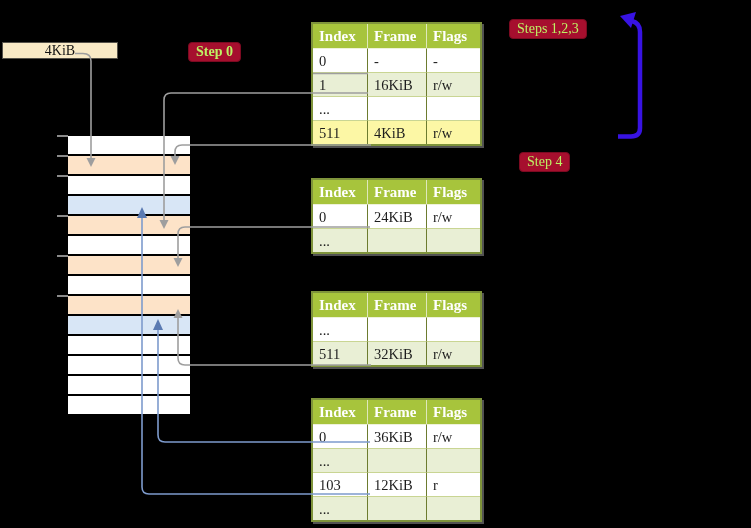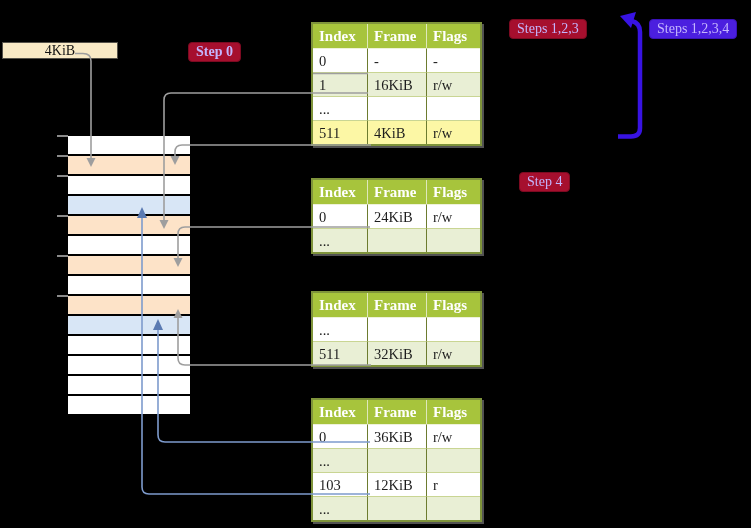--- a/index.html
+++ b/index.html
@@ -10,28 +10,28 @@
   #memory-stack{position:absolute;left:68px;top:136px;width:122px;}
   .mem-row{height:20px;box-sizing:border-box;border-bottom:2px solid #000;}
   .tick{position:absolute;left:57px;width:11px;height:2px;background:#8a8a8a;}
 
   
   #frame-address-box{position:absolute;left:2px;top:42px;width:116px;height:17px;
     background:#f9eac6;border:1px solid #55524a;box-sizing:border-box;
     text-align:center;font-size:14px;line-height:15px;color:#111;}
 
   
-  .badge{position:absolute;padding:1px 7px 2px 7px;border-radius:4px;color:#c4b5fd;
+  .badge{position:absolute;padding:1px 7px 2px 7px;border-radius:4px;color:#bef264;
     font-size:14px;line-height:15px;white-space:nowrap;}
   .badge.red{background:#a60f2e;border:1px solid #7c0a21;}
   .badge.blue{background:#4b1fdf;border:1px solid #3a12b8;}
   #badge-step0{left:188px;top:42px;font-weight:bold;}
   #badge-steps123{left:509px;top:19px;}
   #badge-steps1234{left:649px;top:19px;}
-  #badge-step4{left:519px;top:172px;}
+  #badge-step4{left:519px;top:152px;}
 
   
   .pt{position:absolute;left:311px;display:grid;grid-template-columns:54px 59px 54px;
     border:2px solid #7f943b;background:#fff;box-shadow:2px 2px 0 rgba(150,150,150,.55);}
   .pt .cell{height:24px;box-sizing:border-box;line-height:25px;padding-left:6px;
     font-size:14.5px;color:#1c1c1c;overflow:hidden;border-left:1.5px solid #6d7c2f;}
   .pt .cell.c0{border-left:none;}
   .pt .cell.hdr{background:#a7c43c;color:#fff;font-weight:bold;font-size:15px;
     border-left:1.5px solid #dfe8bb;border-top:none;}
   .pt .cell.hdr.c0{border-left:none;}
@@ -45,21 +45,20 @@
 </style>
 </head>
 <body>
 
 <div id="canvas">
 
   <div id="frame-address-box">4KiB</div>
 
   <div id="badge-step0" class="badge red">Step 0</div>
   <div id="badge-steps123" class="badge red">Steps 1,2,3</div>
-  <div id="badge-steps1234" class="badge blue">Steps 1,2,3,4</div>
   <div id="badge-step4" class="badge red">Step 4</div>
 
   <div id="memory-stack">
       <div class="mem-row" style="background: rgb(255, 255, 255);"></div>
       <div class="mem-row" style="background: rgb(253, 227, 200);"></div>
       <div class="mem-row" style="background: rgb(255, 255, 255);"></div>
       <div class="mem-row" style="background: rgb(216, 230, 246);"></div>
       <div class="mem-row" style="background: rgb(253, 227, 200);"></div>
       <div class="mem-row" style="background: rgb(255, 255, 255);"></div>
       <div class="mem-row" style="background: rgb(253, 227, 200);"></div>

